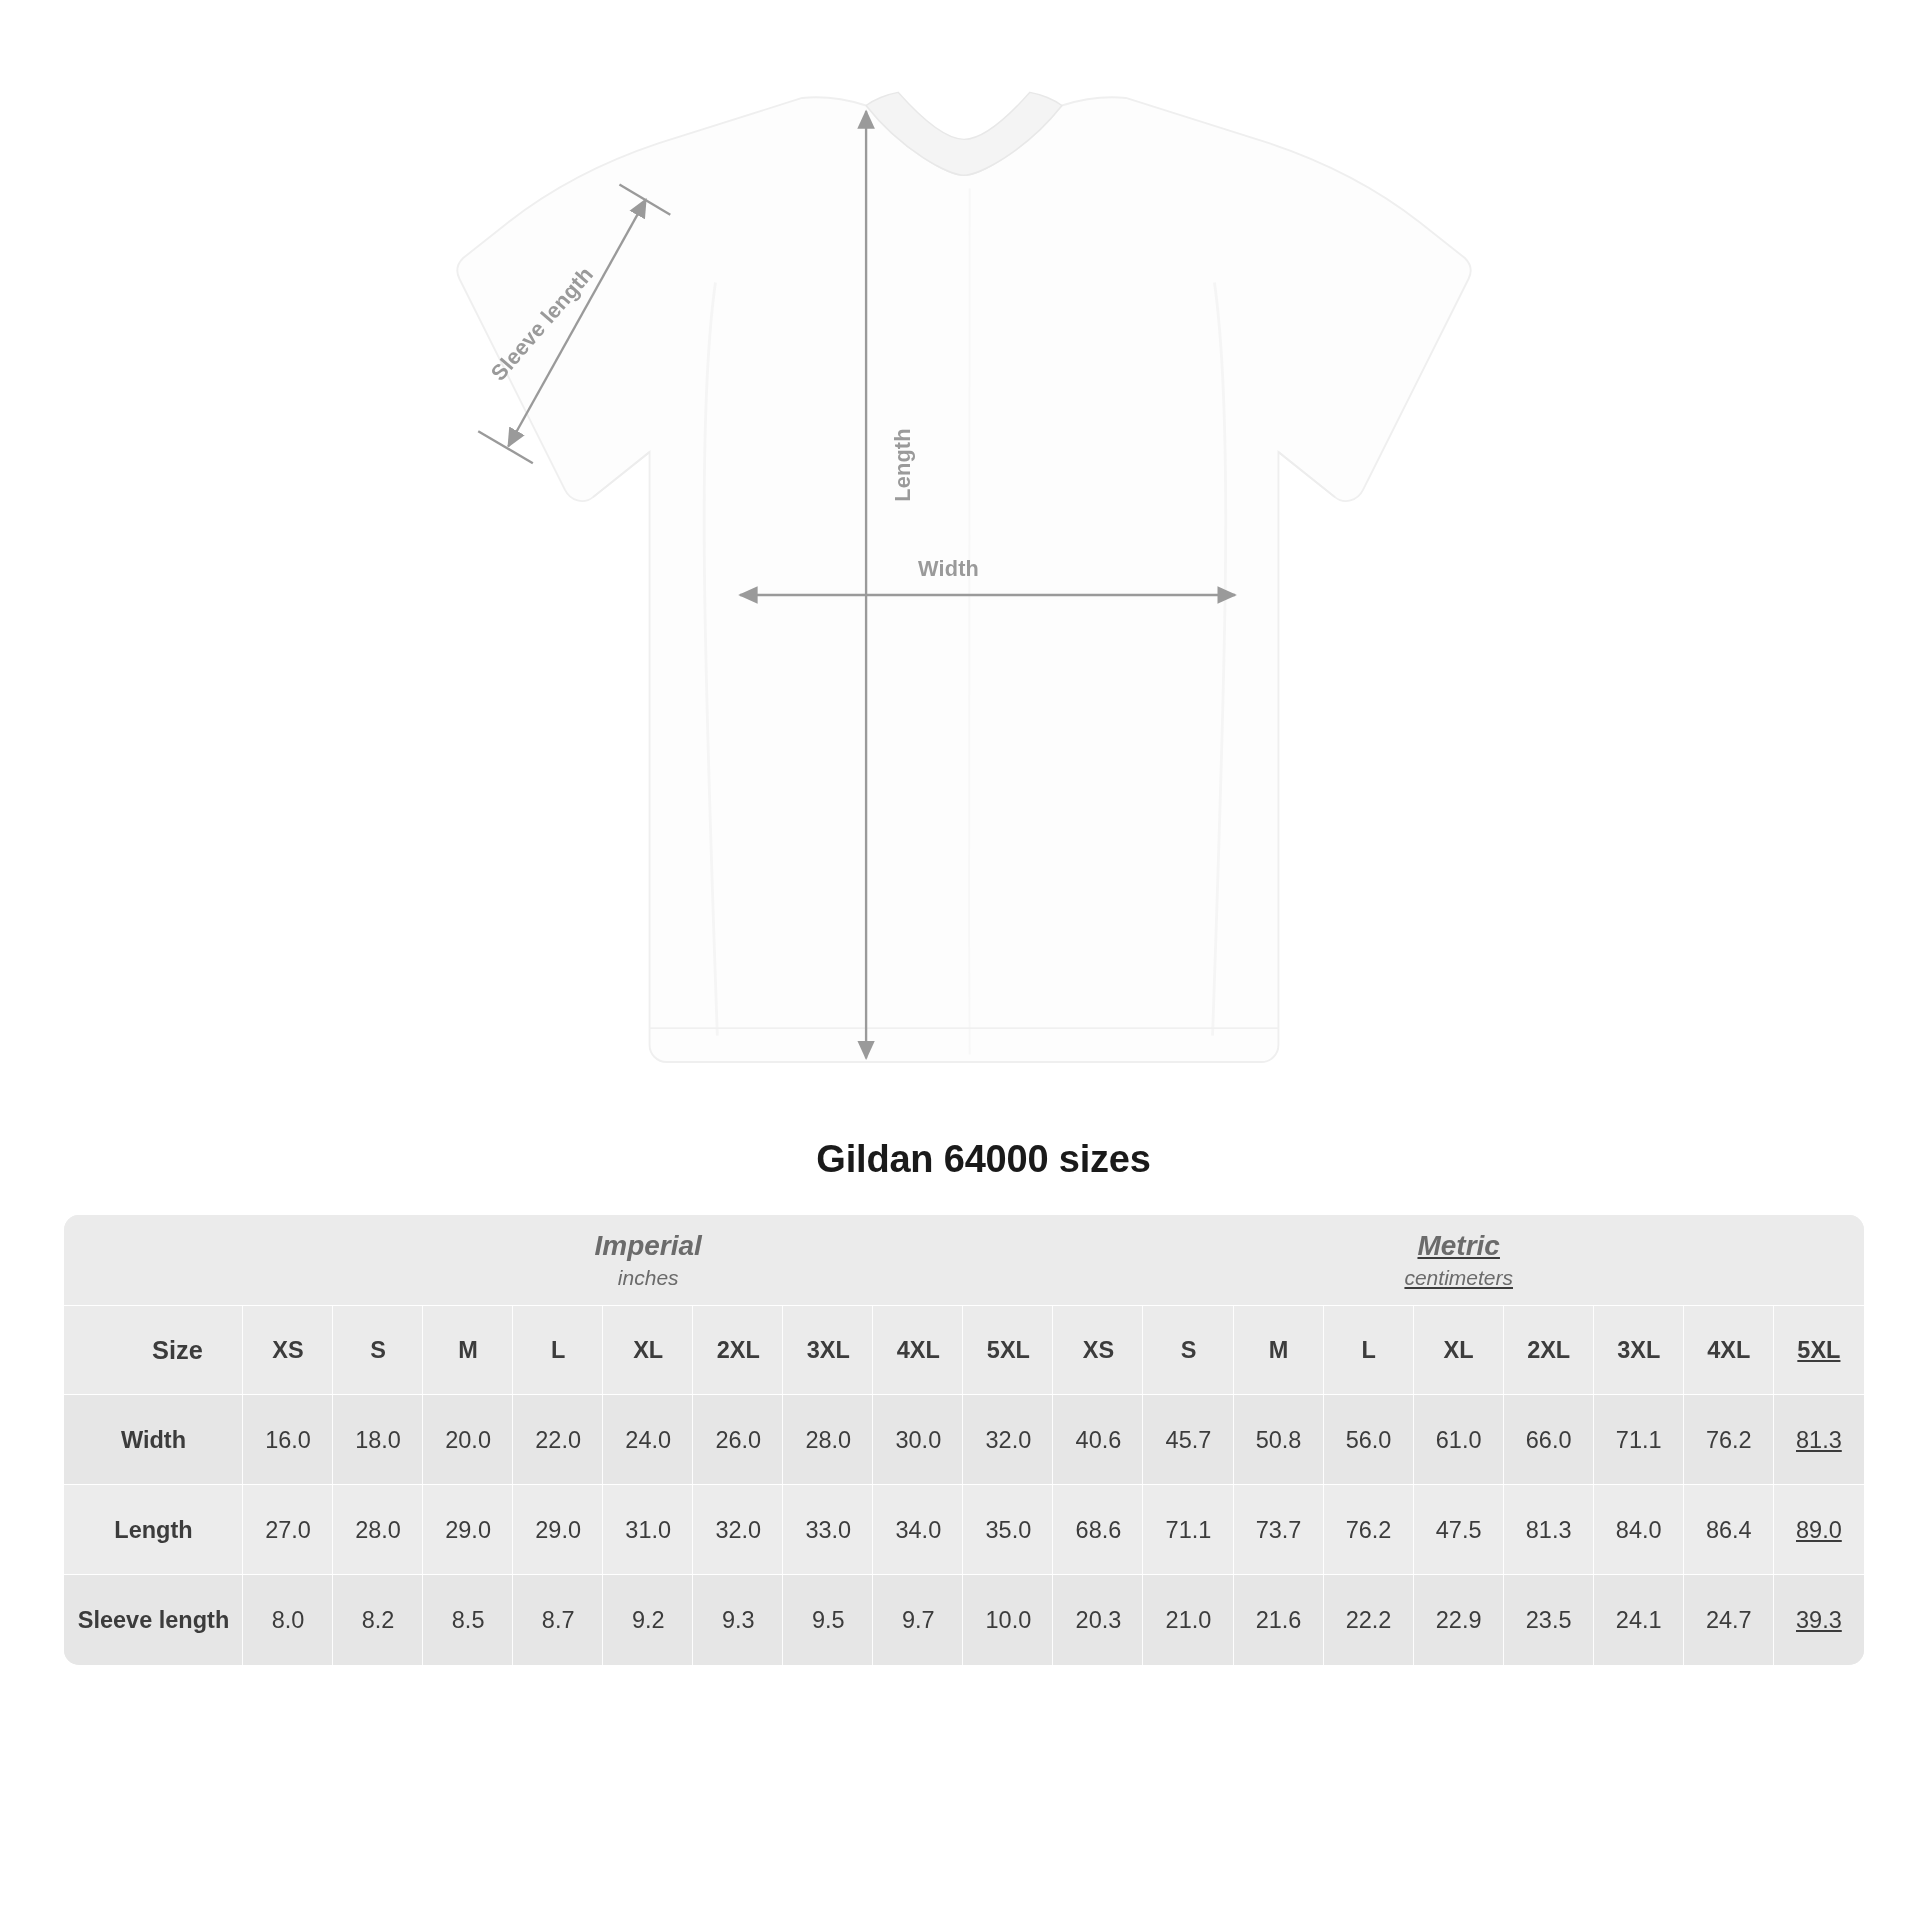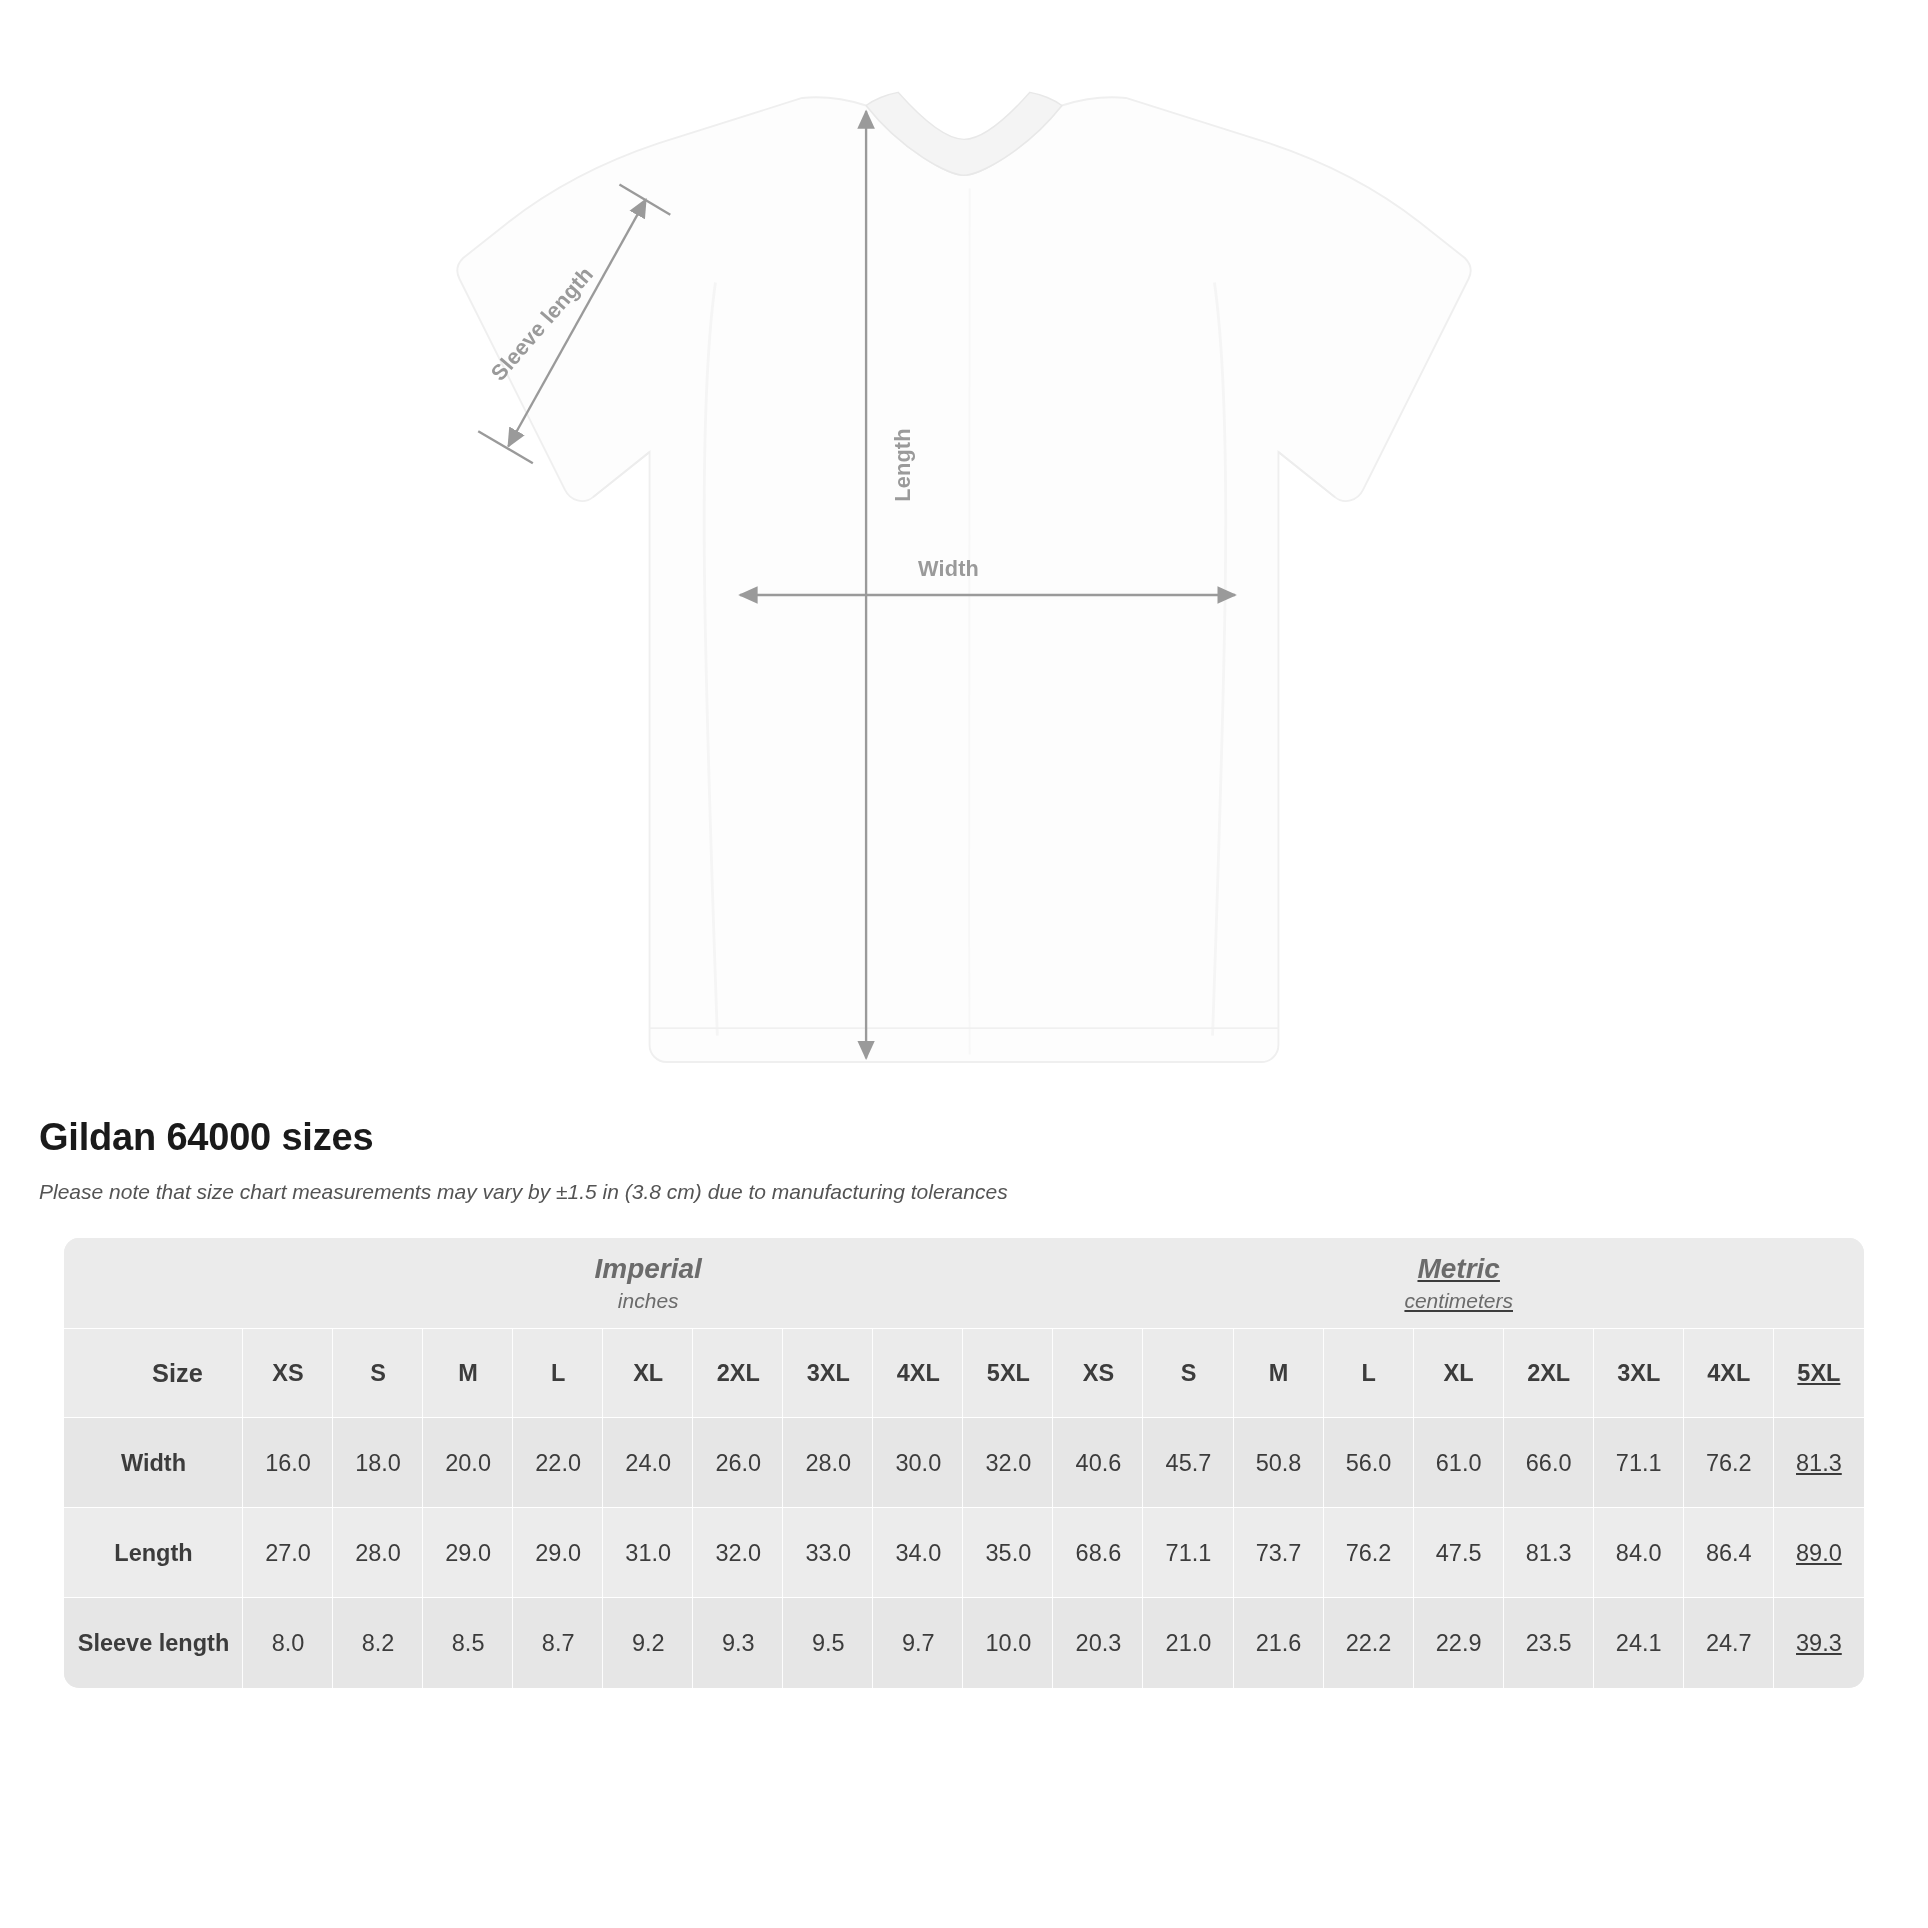--- a/index.html
+++ b/index.html
@@ -52,22 +52,22 @@
     transform: rotate(-90deg);
     transform-origin: center center;
   }
   .label-width {
     left: 918px;
     top: 556px;
   }
 
   
   .title-block {
-    text-align: left;
-    margin-top: 5px;
+    text-align: center;
+    margin-top: 27px;
     padding-left: 39px;
   }
   .chart-title {
     font-size: 38px;
     font-weight: bold;
     color: #1a1a1a;
     margin: 0;
     letter-spacing: -0.2px;
   }
   .chart-note {
@@ -232,21 +232,20 @@
       <line x1="658" y1="196" x2="712" y2="228" stroke="#9a9a9a" stroke-width="2.5"></line>
     </svg>
 
     <div class="dim-label label-sleeve">Sleeve length</div>
     <div class="dim-label label-length">Length</div>
     <div class="dim-label label-width">Width</div>
   </div>
 
   <div class="title-block">
     <h1 class="chart-title">Gildan 64000 sizes</h1>
-    <div class="chart-note">Please note that size chart measurements may vary by ±1.5 in (3.8 cm) due to manufacturing tolerances</div>
   </div>
 
   <div class="table-wrap">
     <table class="size-table">
       <colgroup>
         <col style="width:179px">
         <col span="18">
       </colgroup>
       <tbody>
         <tr class="unit-row">

